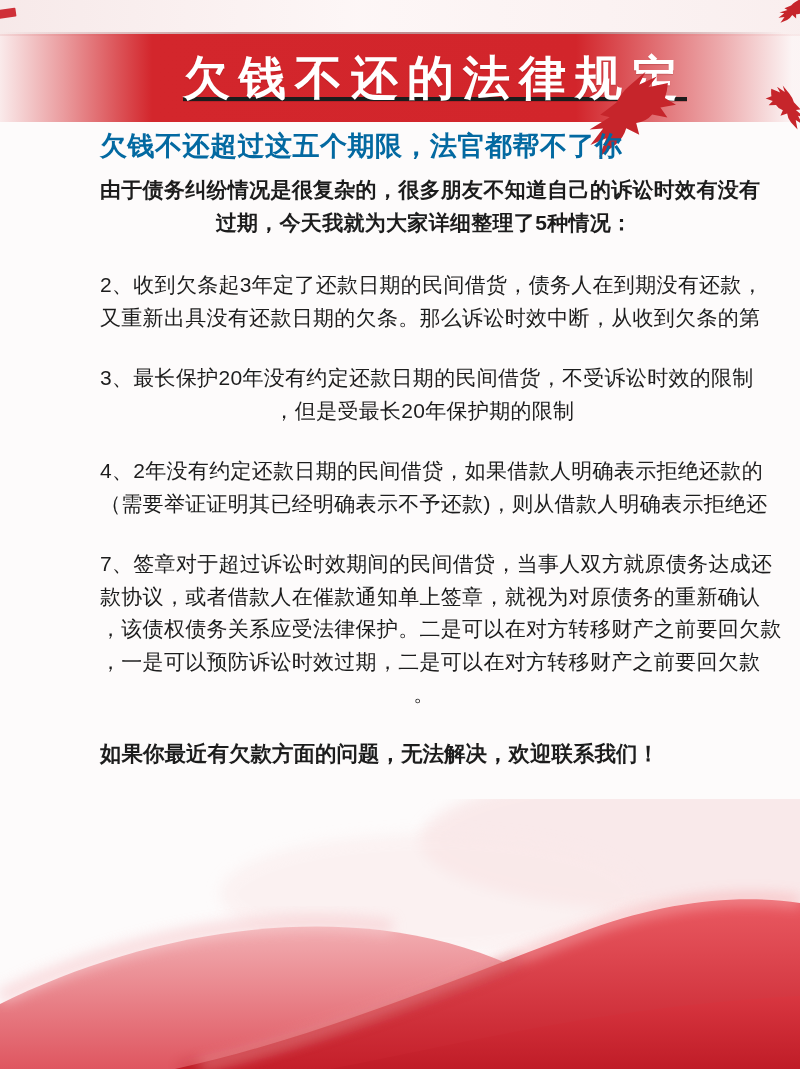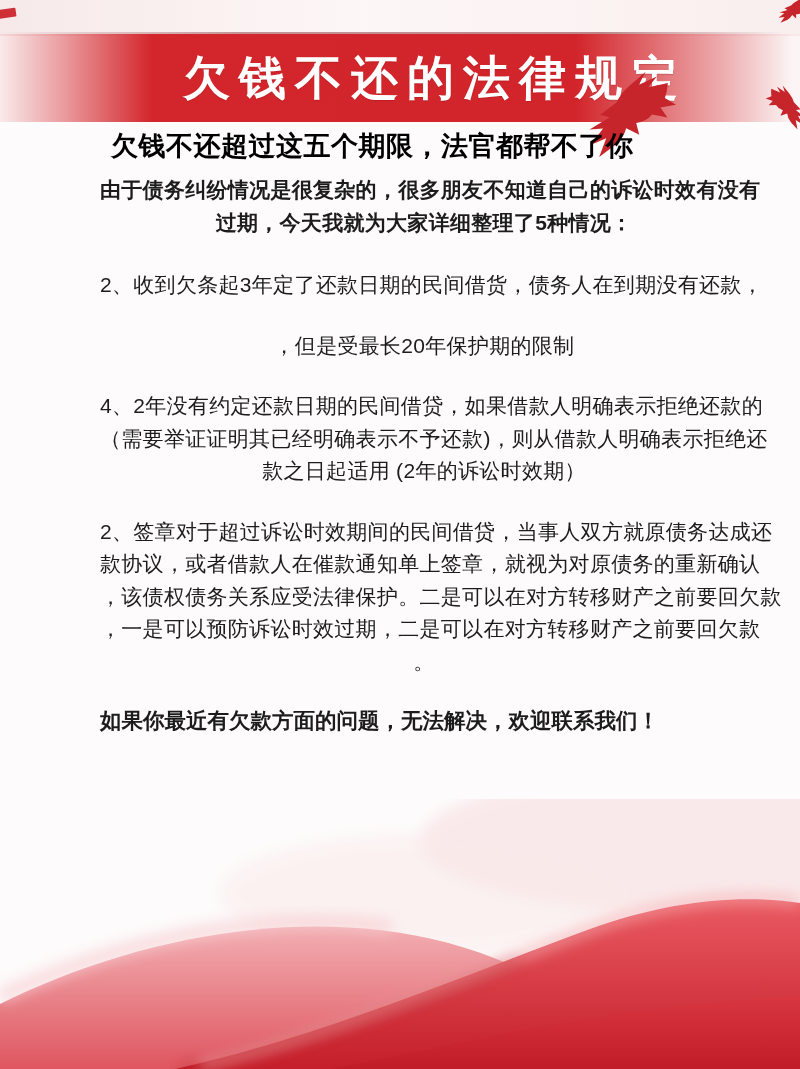--- a/index.html
+++ b/index.html
@@ -25,39 +25,39 @@
   }
   .banner{
     position:absolute;left:0;top:34px;width:800px;height:88px;
     background:linear-gradient(90deg,
       rgba(211,38,44,0.08) 0%,
       rgba(211,38,44,0.45) 8%,
       #d3262c 19%,
       #d2252b 72%,
       rgba(210,37,43,0.38) 90%,
       rgba(210,37,43,0.03) 99%);
-    display:flex;align-items:center;justify-content:center;
+    display:flex;align-items:center;justify-content:center;text-decoration:underline;
   }
   .banner-title{
     font-family:"Liberation Serif","DejaVu Serif",serif;
     font-weight:700;font-size:47px;color:#ffffff;
     letter-spacing:9px;padding-left:70px;white-space:nowrap;
     text-shadow:0 1px 1px rgba(120,10,15,.25);
   }
   .bird{position:absolute;}
   .bird svg{display:block;}
   .bird-big{left:583px;top:66px;width:96px;height:98px;transform:rotate(4deg);}
   .bird-small{left:760px;top:84px;width:52px;height:46px;transform:scaleX(-1) rotate(-6deg);}
   .bird-corner{left:776px;top:-6px;width:38px;height:34px;transform:rotate(18deg);}
   .content{
     position:absolute;left:100px;top:128px;width:648px;
   }
   .headline{
-    font-size:27px;font-weight:700;color:#000000;
-    margin:0 0 10px 11px;white-space:nowrap;letter-spacing:.5px;font-family:Liberation Mono, monospace;
+    font-size:27px;font-weight:700;color:#0369a1;
+    margin:0 0 10px 0;white-space:nowrap;letter-spacing:.5px;font-family:Liberation Mono, monospace;
   }
   .para{margin:0 0 28px 0;}
   .para.intro{font-weight:700;margin-bottom:30px;}
   .line{
     font-size:21px;line-height:32.5px;white-space:nowrap;letter-spacing:.3px;text-align:center;
   }
   .footer-note{
     font-size:21.5px;font-weight:700;line-height:30px;margin-top:12px;white-space:nowrap;
   }
   .waves{position:absolute;left:0;bottom:0;width:800px;height:270px;pointer-events:none;}
@@ -95,34 +95,35 @@
     <h1 class="headline">欠钱不还超过这五个期限，法官都帮不了你</h1>
 
     <div class="para intro">
       <div class="line">由于债务纠纷情况是很复杂的，很多朋友不知道自己的诉讼时效有没有</div>
       <div class="line">过期，今天我就为大家详细整理了5种情况：</div>
     </div>
 
 
     <div class="para">
       <div class="line">2、收到欠条起3年定了还款日期的民间借货，债务人在到期没有还款，</div>
+      <div class="line">又重新出具没有还款日期的欠条。那么诉讼时效中断，从收到欠条的第</div>
     </div>
 
     <div class="para">
+      <div class="line">3、最长保护20年没有约定还款日期的民间借货，不受诉讼时效的限制</div>
       <div class="line">，但是受最长20年保护期的限制</div>
     </div>
 
     <div class="para">
       <div class="line">4、2年没有约定还款日期的民间借贷，如果借款人明确表示拒绝还款的</div>
       <div class="line">（需要举证证明其已经明确表示不予还款)，则从借款人明确表示拒绝还</div>
-      <div class="line">款之日起适用 (2年的诉讼时效期）</div>
     </div>
 
     <div class="para">
-      <div class="line">2、签章对于超过诉讼时效期间的民间借贷，当事人双方就原债务达成还</div>
+      <div class="line">7、签章对于超过诉讼时效期间的民间借贷，当事人双方就原债务达成还</div>
       <div class="line">款协议，或者借款人在催款通知单上签章，就视为对原债务的重新确认</div>
       <div class="line">，该债权债务关系应受法律保护。二是可以在对方转移财产之前要回欠款</div>
       <div class="line">，一是可以预防诉讼时效过期，二是可以在对方转移财产之前要回欠款</div>
       <div class="line">。</div>
     </div>
 
     <div class="footer-note">如果你最近有欠款方面的问题，无法解决，欢迎联系我们！</div>
   </div>
 
   <svg class="waves" viewBox="0 0 800 270" width="800" height="270">

